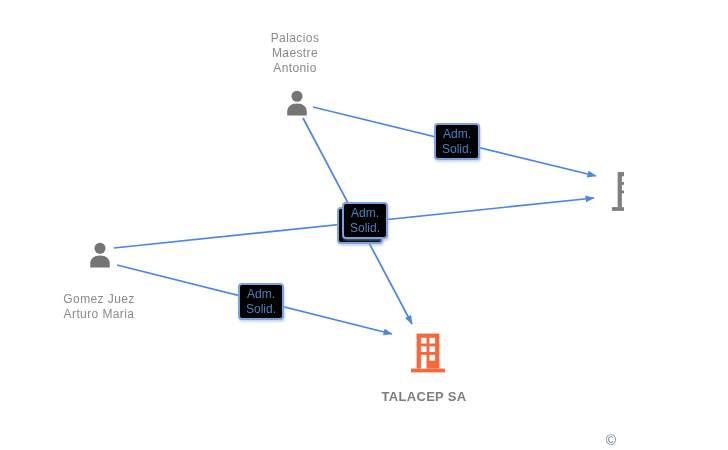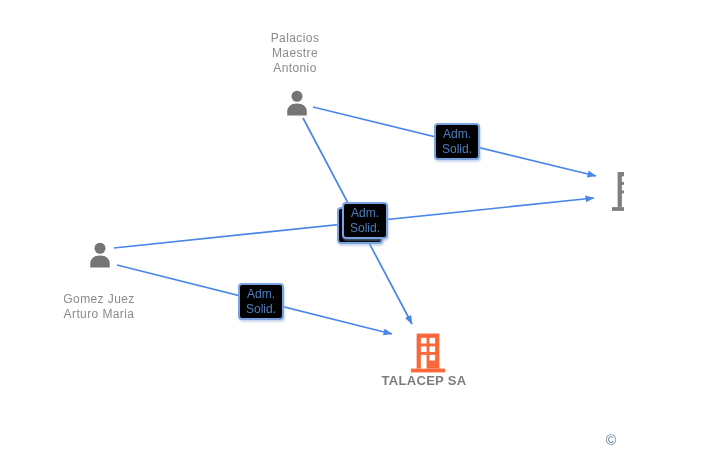--- a/index.html
+++ b/index.html
@@ -20,20 +20,21 @@
     line-height:15px;
     color:#8a8a8a;
     letter-spacing:.4px;
     z-index:2;
   }
   .node-label.highlight{
     font-weight:bold;
     font-size:13px;
     color:#7d7d7d;
     letter-spacing:.3px;
+    margin-top:16px;
   }
   .node-icon{position:absolute;z-index:2;}
   .edge-label{
     position:absolute;
     box-sizing:border-box;
     width:46px;height:37px;
     background:#000000;
     border:2px solid #7aa3e0;
     border-radius:4px;
     color:#4d7fc0;

